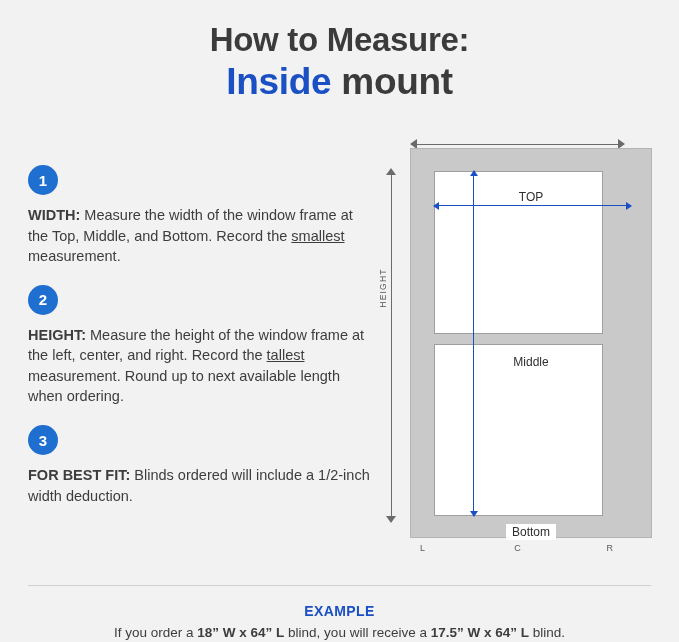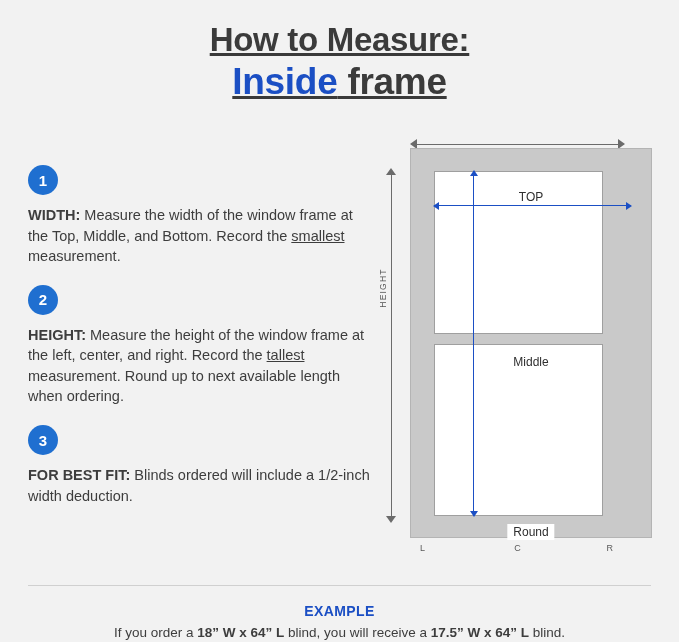--- a/index.html
+++ b/index.html
@@ -22,21 +22,20 @@
     background: #f2f2f2;
   }
 
   
   .title-block {
     position: absolute;
     top: 22px;
     left: 0;
     width: 679px;
     text-align: center;
-    text-decoration: underline;
   }
   .title-line1 {
     font-size: 33px;
     font-weight: bold;
     color: #3b3b3b;
     letter-spacing: -0.3px;
     line-height: 1.1;
   }
   .title-line2 {
     margin-top: 4px;
@@ -308,21 +307,21 @@
   }
   .example-text b { font-weight: bold; }
 </style>
 </head>
 <body>
 
 <div class="page">
 
   <div class="title-block">
     <div class="title-line1">How to Measure:</div>
-    <div class="title-line2"><span class="title-highlight">Inside</span><span> frame</span></div>
+    <div class="title-line2"><span class="title-highlight">Inside</span><span> mount</span></div>
   </div>
 
   <div class="steps">
 
     <div class="step">
       <div class="step-badge">1</div>
       <div class="step-text"><b>WIDTH:</b><span> Measure the width of the window frame at the Top, Middle, and Bottom. Record the </span><span class="u">smallest</span><span> measurement.</span></div>
     </div>
 
     <div class="step">
@@ -352,21 +351,21 @@
     </div>
     <div class="height-label"><span>HEIGHT</span></div>
 
     <div class="frame">
       <div class="sash-top"></div>
       <div class="sash-bottom"></div>
       <div class="blue-h"></div>
       <div class="blue-v"></div>
       <div class="frame-tag tag-top">TOP</div>
       <div class="frame-tag tag-middle">Middle</div>
-      <div class="frame-tag tag-bottom">Round</div>
+      <div class="frame-tag tag-bottom">Bottom</div>
     </div>
 
     <div class="lcr">
       <span class="l">L</span>
       <span class="c">C</span>
       <span class="r">R</span>
     </div>
 
   </div>
 

